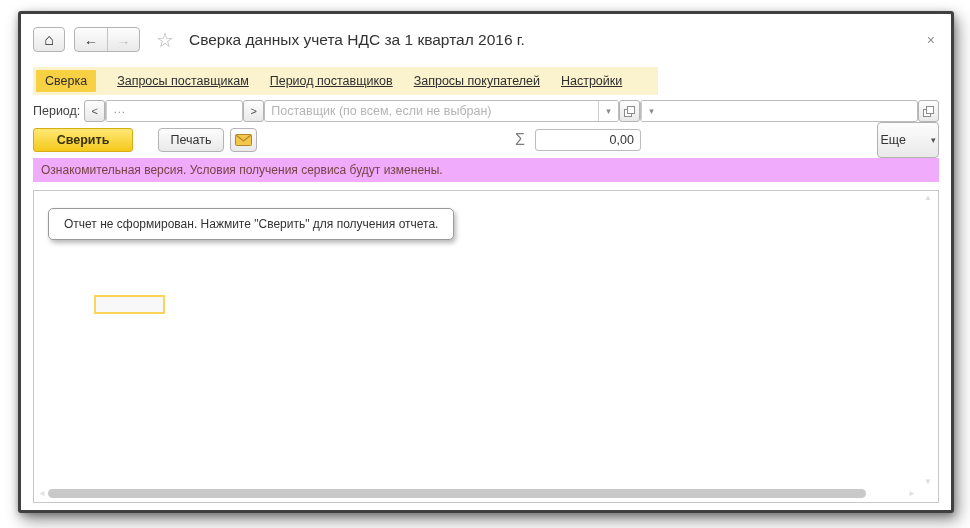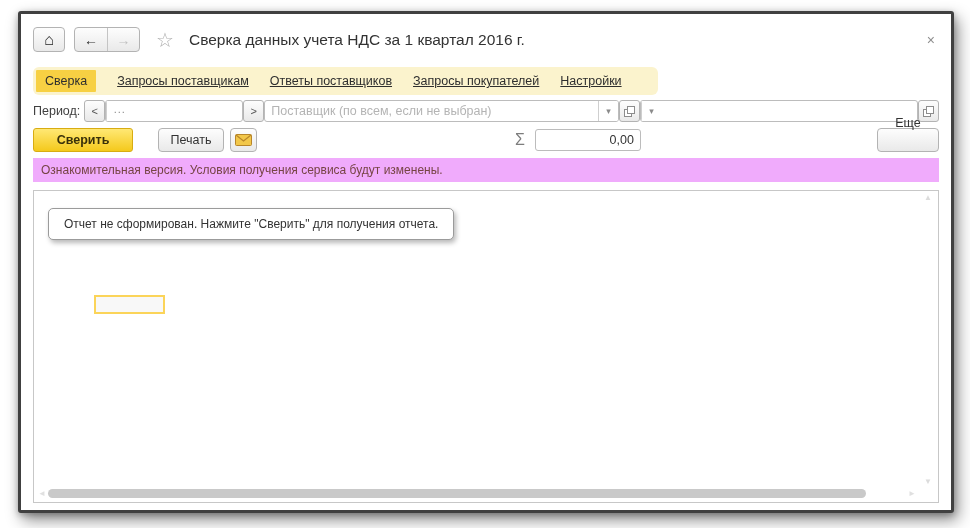--- a/index.html
+++ b/index.html
@@ -24,21 +24,21 @@
   .navseg .seg { width: 32px; display: flex; align-items: center; justify-content: center; font-size: 14px; font-weight: bold; }
   .navseg .seg + .seg { border-left: 1px solid #c4c4c4; }
   .seg-back { color: #2d2d2d; }
   .seg-fwd { color: #bfbfbf; }
   .star { margin-left: 16px; font-size: 20px; color: #b0b0b0; line-height: 1; }
   .win-title { margin-left: 15px; font-size: 15.5px; color: #333; white-space: nowrap; }
   .close-x { margin-left: auto; font-size: 14px; color: #8e8e8e; padding: 2px 4px; line-height: 1; }
 
   
   .tabstrip-row { padding: 11px 12px 0 12px; flex: 0 0 auto; }
-  .tabstrip { display: inline-flex; align-items: center; background: #fbf3cd; padding: 4px 36px 4px 3px; height: 28px; border-radius: 6px; }
+  .tabstrip { display: inline-flex; align-items: center; background: #fbf3cd; padding: 4px 36px 4px 3px; height: 28px; }
   .tab { font-size: 12.5px; color: #2e2e2e; white-space: nowrap; }
   .tab.active { background: #f7d043; padding: 4px 9px; border-radius: 1px; }
   .tab.link { text-decoration: underline; margin-left: 21px; cursor: pointer; }
 
   
   .filter-row { display: flex; align-items: center; padding: 4px 12px 0 12px; height: 28px; flex: 0 0 auto; }
   .lbl { font-size: 12.5px; color: #404040; margin-right: 4px; white-space: nowrap; }
   .mini-btn { width: 21px; height: 22px; font-size: 11px; color: #555; border-radius: 3px; }
   .field { display: flex; align-items: center; height: 22px; border: 1px solid #bcbcbc; border-radius: 3px; background: #fff; overflow: hidden; }
   .field input { border: none; outline: none; height: 100%; font-family: "Liberation Sans", sans-serif; font-size: 12.5px; color: #333; padding: 0 6px; width: 100%; background: transparent; }
@@ -56,21 +56,21 @@
   .compare-btn {
     width: 100px; height: 24px; font-size: 12.5px; font-weight: bold; color: #38300a;
     background: linear-gradient(#ffe874, #f4c91c); border: 1px solid #d8ac12; border-radius: 3px;
     display: inline-flex; align-items: center; justify-content: center;
   }
   .print-btn { margin-left: 25px; width: 66px; height: 24px; font-size: 12.5px; }
   .mail-btn { margin-left: 6px; width: 27px; height: 24px; }
   .sigma { margin-left: 258px; font-size: 16px; color: #7d7d7d; }
   .total-field { margin-left: 10px; width: 106px; }
   .total-field input { text-align: right; }
-  .more-btn { margin-left: auto; width: 62px; height: 24px; font-size: 12.5px; gap: 25px; color: #333; flex-direction: column; }
+  .more-btn { margin-left: auto; width: 62px; height: 36px; font-size: 12.5px; gap: 25px; color: #333; }
   .more-btn .arrow { font-size: 9px; color: #555; }
 
   
   .notice { margin: 6px 12px 0 12px; height: 24px; background: #f0abfc; display: flex; align-items: center; padding: 0 8px; flex: 0 0 auto; }
   .notice span { font-size: 12px; color: #764444; }
 
   
   .report { position: relative; margin: 8px 12px 7px 12px; border: 1px solid #c7c7c7; background: #fff; flex: 1 1 auto; overflow: hidden; }
   .empty-msg {
     position: absolute; left: 14px; top: 17px;
@@ -108,21 +108,21 @@
     </div>
     <span class="star">☆</span>
     <span class="win-title">Сверка данных учета НДС за 1 квартал 2016 г.</span>
     <span class="close-x">×</span>
   </div>
 
   <div class="tabstrip-row">
     <div class="tabstrip">
       <span class="tab active">Сверка</span>
       <span class="tab link">Запросы поставщикам</span>
-      <span class="tab link">Ответы поставщиков</span>
+      <span class="tab link">Период поставщиков</span>
       <span class="tab link">Запросы покупателей</span>
       <span class="tab link">Настройки</span>
     </div>
   </div>
 
   <div class="filter-row">
     <span class="lbl">Период:</span>
     <div class="btn mini-btn">&lt;</div>
     <div class="field f-period">
       <span class="side ellipsis">...</span>

